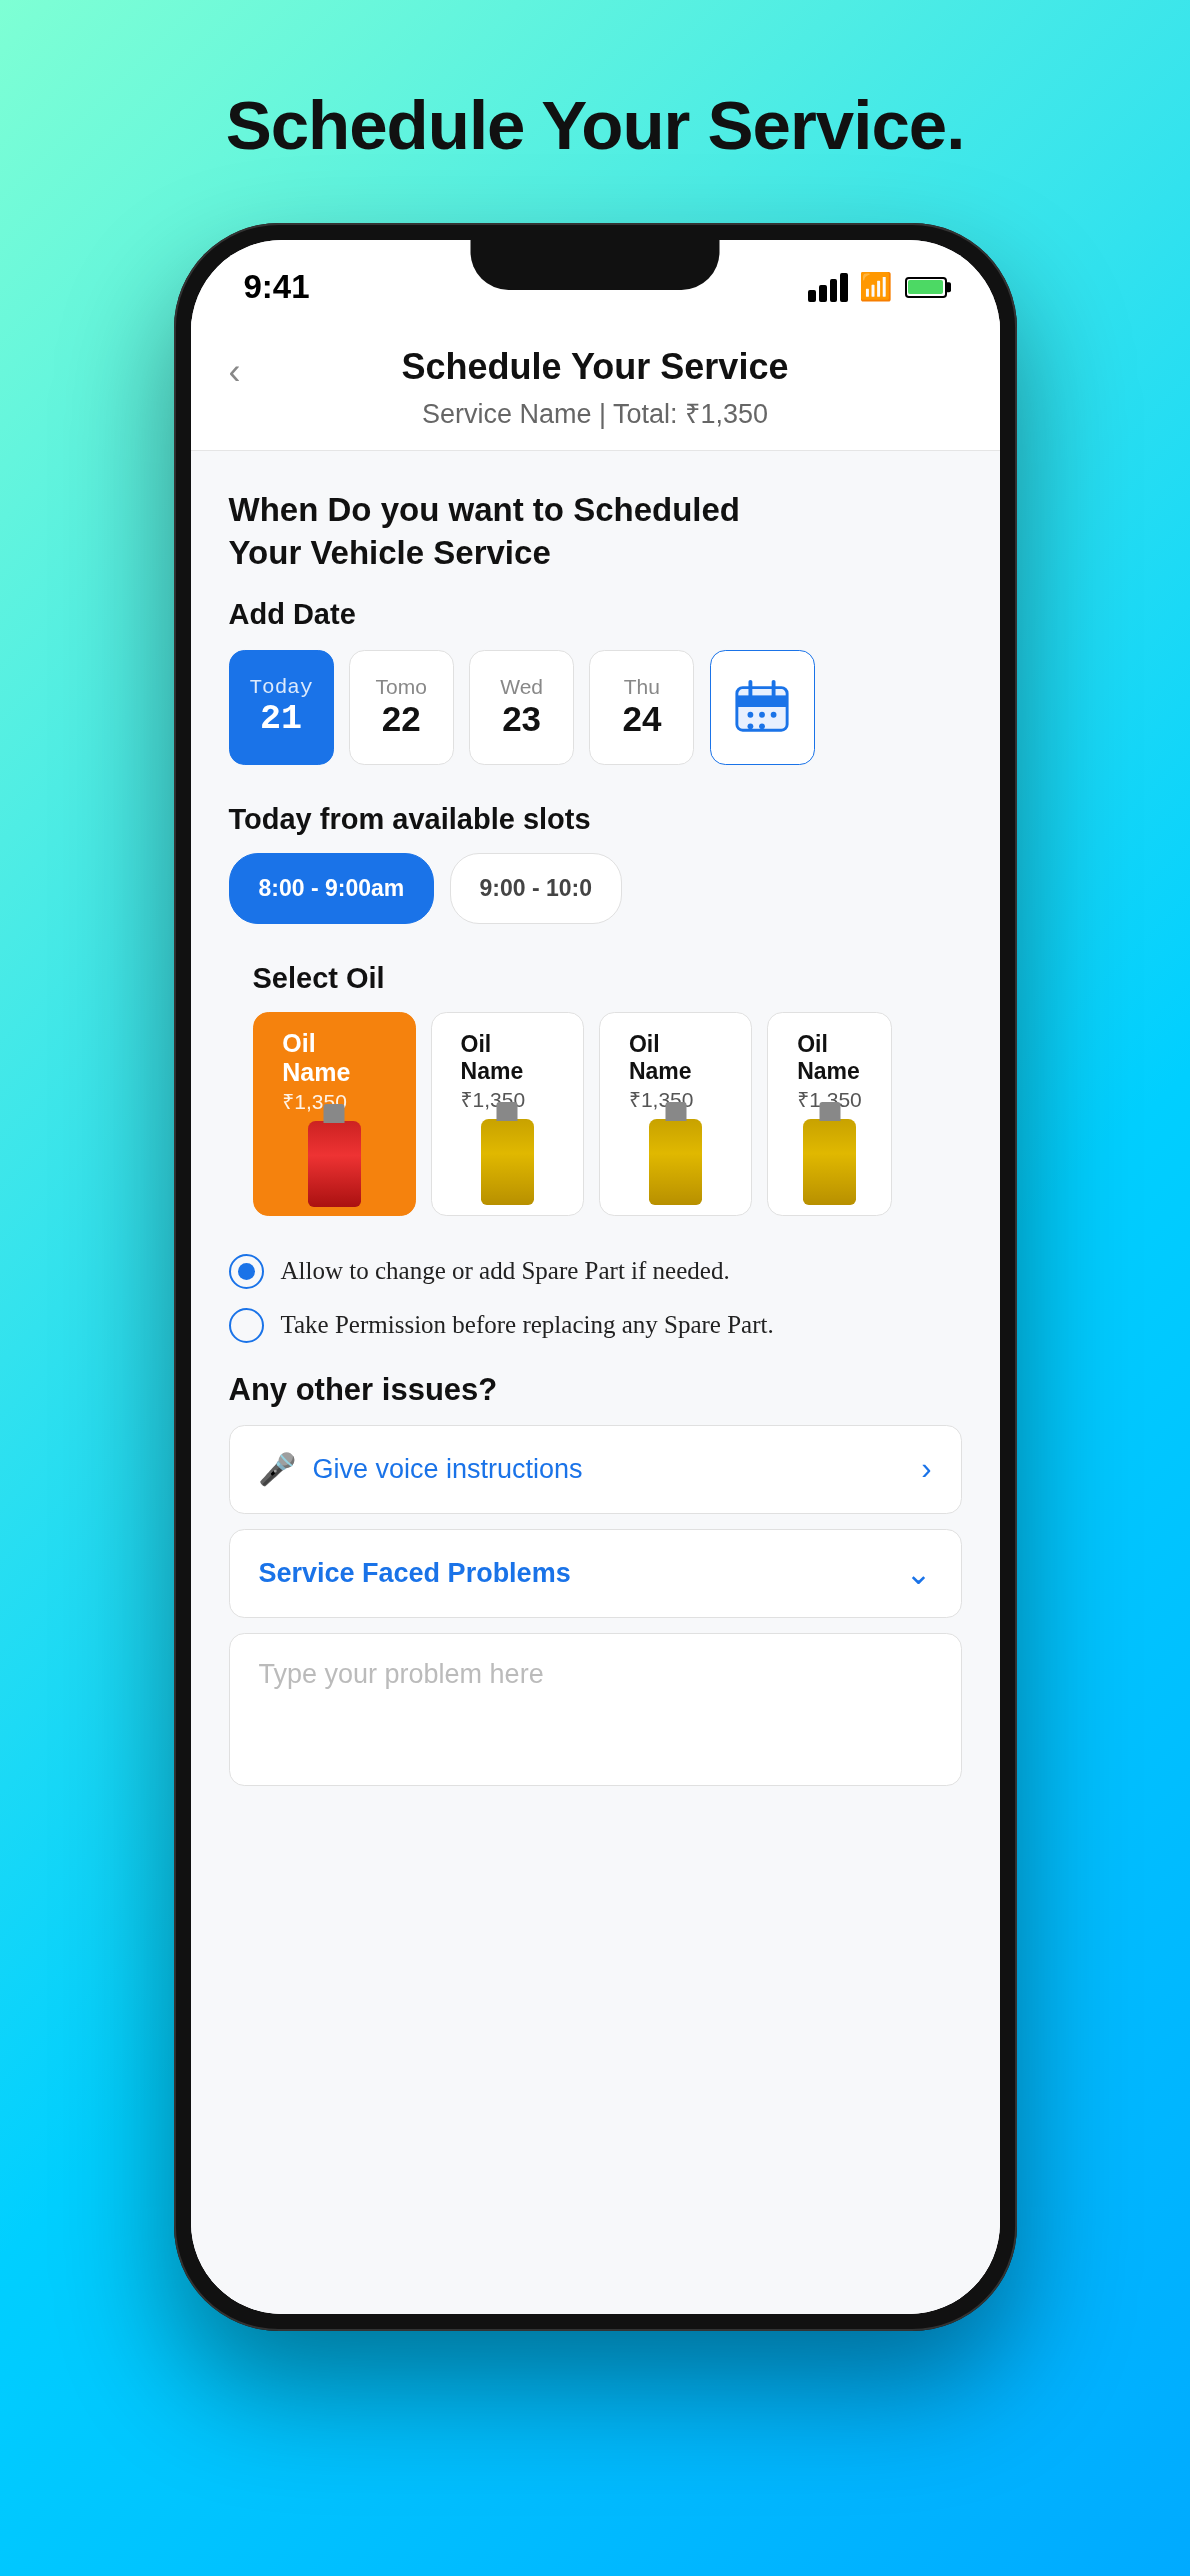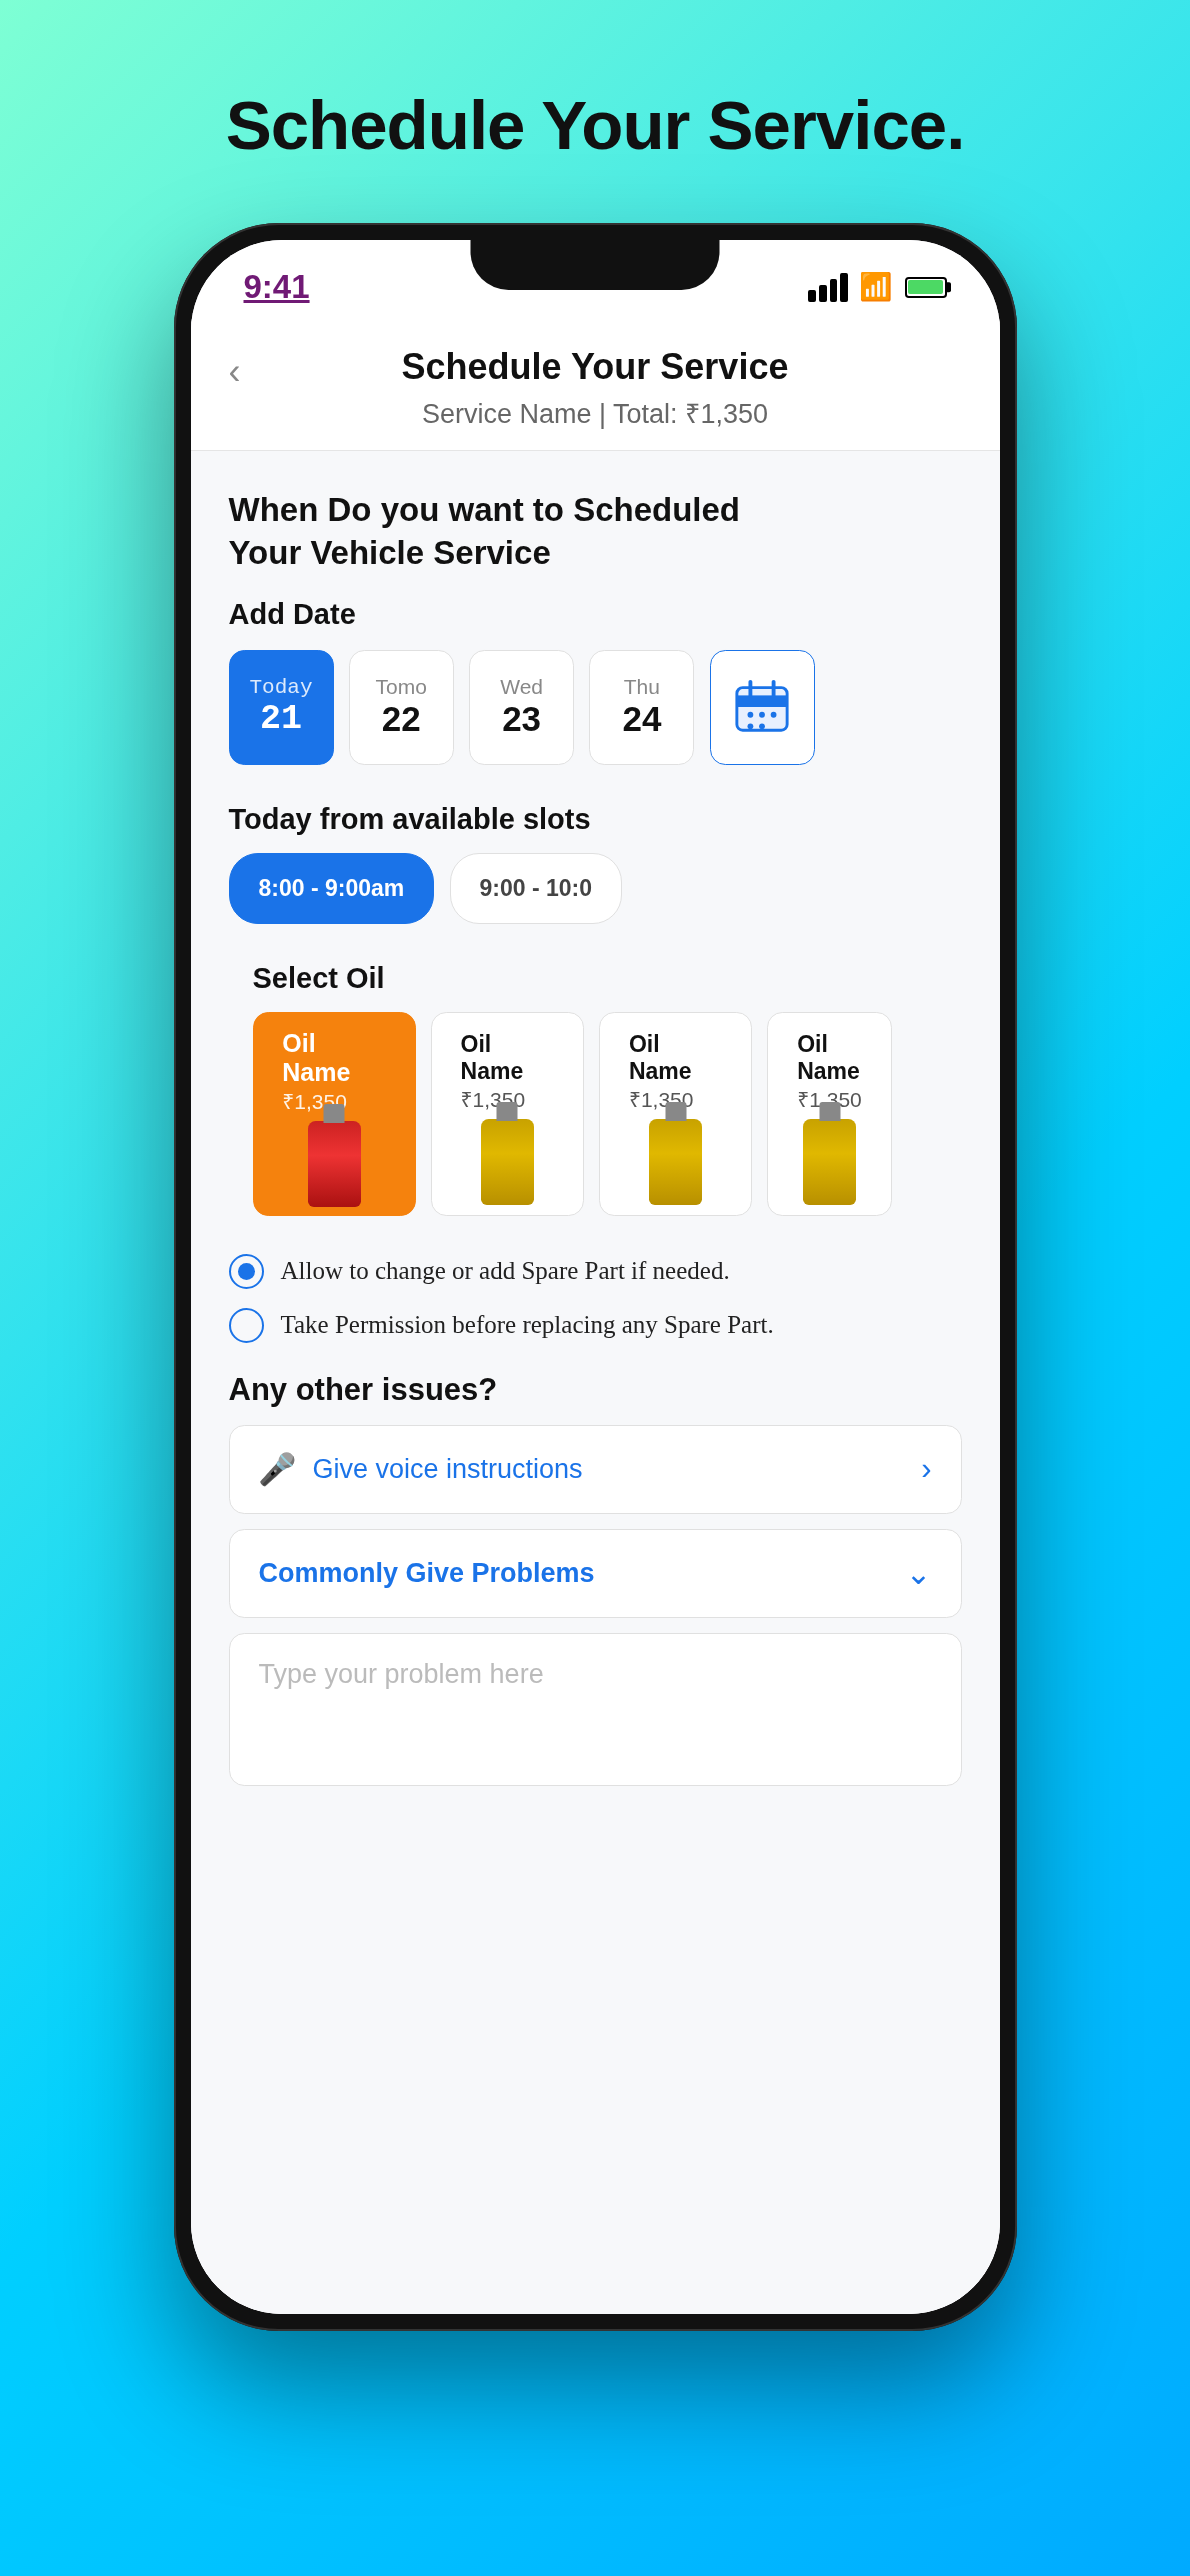--- a/index.html
+++ b/index.html
@@ -59,22 +59,21 @@
       align-items: center;
       padding: 17px 53px 0 53px;
       height: 77px;
       background: #fff;
       position: relative;
       z-index: 5;
     }
     .status-time {
       font-size: 33px;
       font-weight: 700;
-      color: #701a75;
-      text-decoration: underline;
+      color: #000000;
     }
     .status-icons {
       display: flex;
       align-items: center;
       gap: 11.5px;
     }
     .signal-bars { display: flex; align-items: flex-end; gap: 2.9px; }
     .bar { background: #000; border-radius: 1.9px; width: 7.7px; }
     .bar1 { height: 11.5px; }
     .bar2 { height: 17px; }
@@ -536,21 +535,21 @@
 
           <div class="voice-btn">
             <div class="voice-left">
               <span class="mic-icon">🎤</span>
               <span class="voice-text">Give voice instructions</span>
             </div>
             <span class="chevron-right">›</span>
           </div>
 
           <div class="dropdown-btn">
-            <span class="dropdown-text">Commonly Give Problems</span>
+            <span class="dropdown-text">Service Faced Problems</span>
             <span class="chevron-down">⌄</span>
           </div>
 
           <div class="problem-input">
             <span class="problem-placeholder">Type your problem here</span>
           </div>
         </div>
 
       </div>
     </div>

